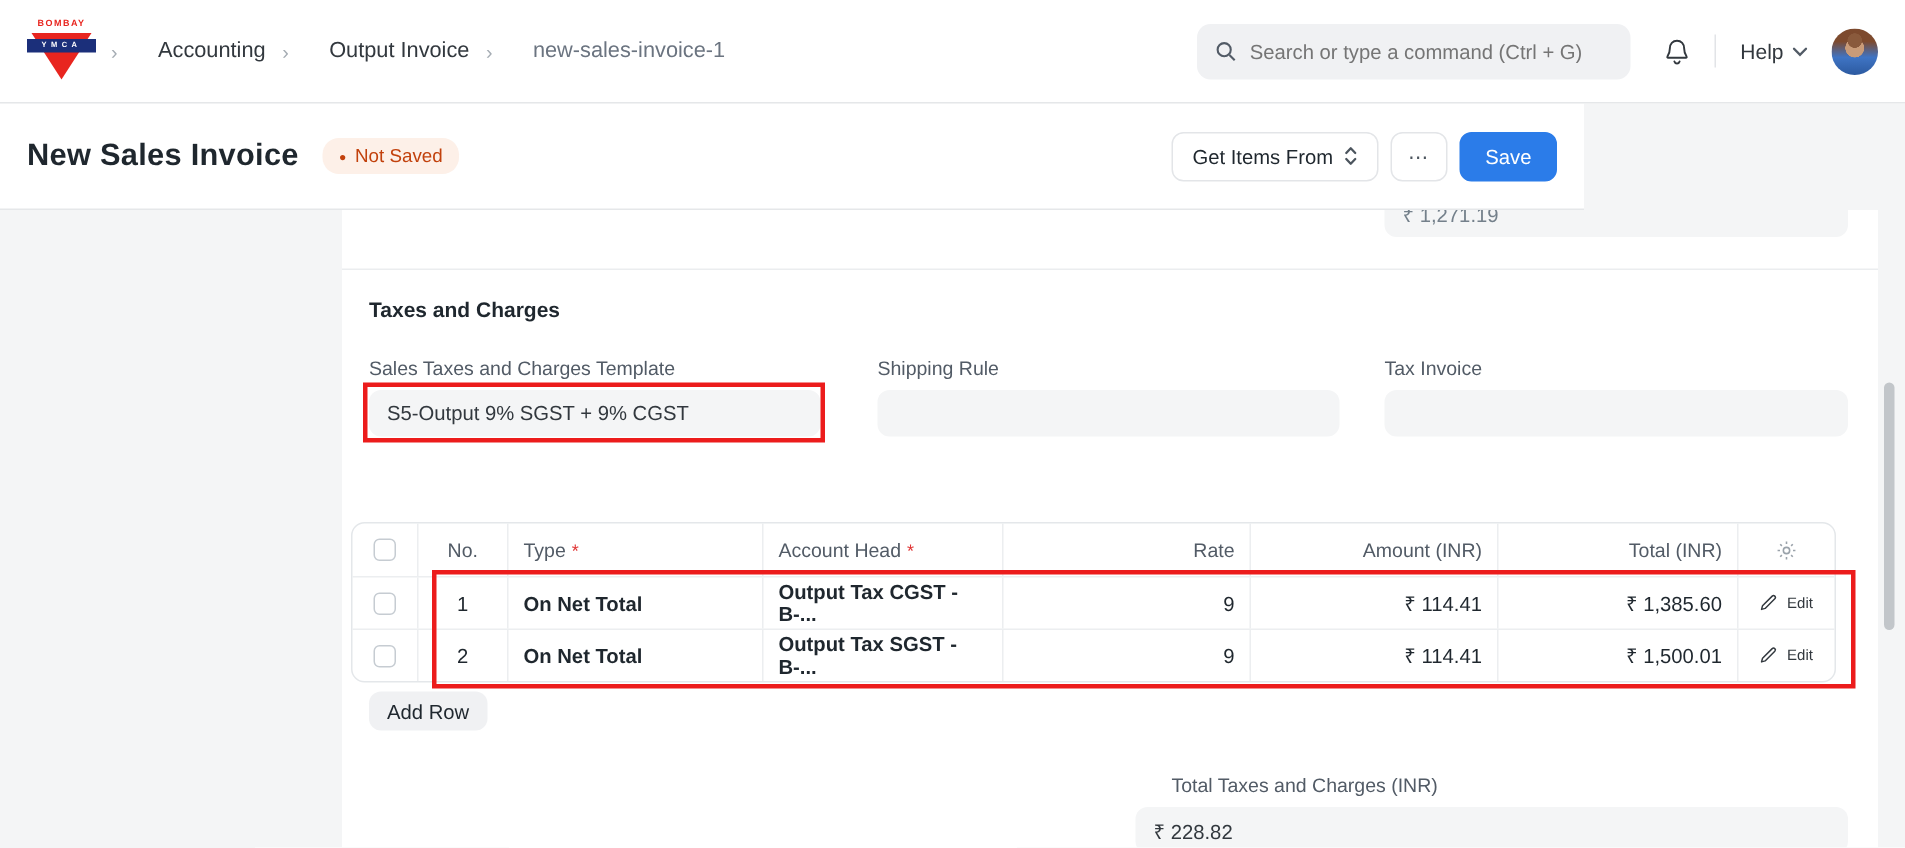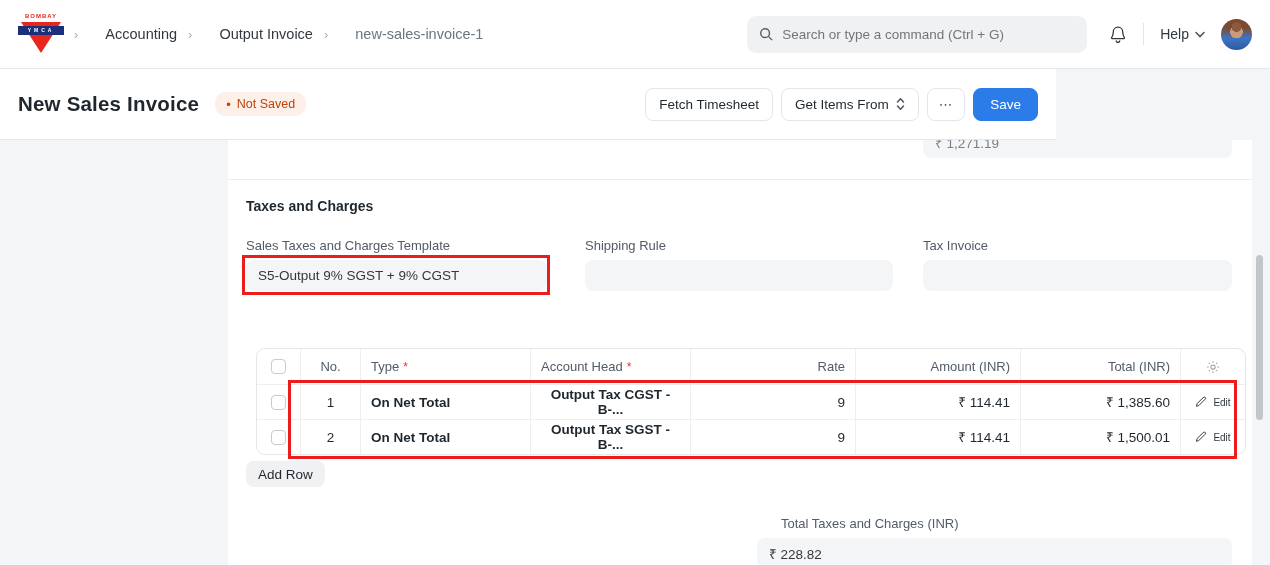--- a/index.html
+++ b/index.html
@@ -18,21 +18,21 @@
   }
   .logo { position:relative; width:46px; height:46px; margin-right:10px; cursor:pointer; flex:0 0 auto; }
   .logo-bombay { position:absolute; top:2px; left:0; width:100%; text-align:center; color:#e8251f; font-size:6px; font-weight:bold; letter-spacing:1px; }
   .logo-tri { position:absolute; top:11px; left:3px; width:0; height:0; border-left:20px solid transparent; border-right:20px solid transparent; border-top:31px solid #e8251f; }
   .logo-band { position:absolute; top:15px; left:0; width:46px; height:9px; background:#1b2f7a; color:#ffffff; font-size:5px; font-weight:bold; text-align:center; line-height:9px; letter-spacing:3px; }
   .breadcrumbs { display:flex; align-items:center; gap:11px; font-size:14.5px; }
   .crumb-sep { color:#a6adb4; font-size:13px; }
   .crumb { color:#32383e; cursor:pointer;margin-left:16px; }
   .crumb.current { color:#6b7480; cursor:default; }
   .searchbar {
-    margin-left:auto; width:340px; height:37px; background:#f0f1f3;
+    margin-left:auto; width:289px; height:37px; background:#f0f1f3;
     border-radius:9px; display:flex; align-items:center; gap:9px;
     padding:0 12px; color:#6c7680; font-size:13.5px; cursor:text;
   }
   .searchbar input {
     border:none; background:transparent; outline:none; width:100%;
     font-family:"Liberation Sans", sans-serif; font-size:13.5px; color:#525b66;
   }
   .nav-right { display:flex; align-items:center; margin-left:22px; gap:16px; }
   .bell { cursor:pointer; display:flex; }
   .nav-divider { width:1px; height:22px; background:#e2e4e7; }
@@ -80,22 +80,22 @@
   .field-label { position:absolute; font-size:13px; color:#525b66; }
   .field-box {
     position:absolute; height:31px; background:#f4f5f6; border-radius:8px;
     display:flex; align-items:center; padding:0 12px; font-size:13.5px; color:#32383e; cursor:pointer;
   }
   .lbl-1 { top:98px; left:18px; }   .box-1 { top:120px; left:18px;  width:301px; }
   .lbl-2 { top:98px; left:357px; }  .box-2 { top:120px; left:357px; width:308px; }
   .lbl-3 { top:98px; left:695px; }  .box-3 { top:120px; left:695px; width:309px; }
   
   .grid {
-    position:absolute; top:208px; left:28px; width:990px;
-    border:1px solid #e4e7ea; border-radius:9px; background:#ffffff;text-align:center;
+    position:absolute; top:208px; left:6px; width:990px;
+    border:1px solid #e4e7ea; border-radius:9px; background:#ffffff;
   }
   .trow { display:flex; height:35px; align-items:stretch; }
   .trow + .trow { border-top:1px solid #eceef0; }
   .cell {
     display:flex; align-items:center; padding:0 10px;
     border-right:1px solid #eceef0; font-size:13.5px; color:#1f272e;
   }
   .cell:last-child { border-right:none; }
   .c-check { width:44px; justify-content:center; }
   .c-no    { width:60px; justify-content:center; }
@@ -178,23 +178,20 @@
 </header>
 
 <div class="pagehead">
   <h1 class="page-title">New Sales Invoice</h1>
   <span class="status-badge">
     <span class="badge-dot">•</span>
     <span>Not Saved</span>
   </span>
   <div class="head-actions">
     <button class="btn">
-      <span>Fetch Timesheet</span>
-    </button>
-    <button class="btn">
       <span>Get Items From</span>
       <span>
         <svg width="9" height="14" viewBox="0 0 9 14" fill="none" stroke="#4c555e" stroke-width="1.5" stroke-linecap="round" stroke-linejoin="round">
           <path d="M1.5 5 4.5 1.8 7.5 5"></path>
             <path d="M1.5 9 4.5 12.2 7.5 9"></path>
         </svg>
       </span>
     </button>
     <button class="btn btn-icononly">
       <span>⋯</span>

